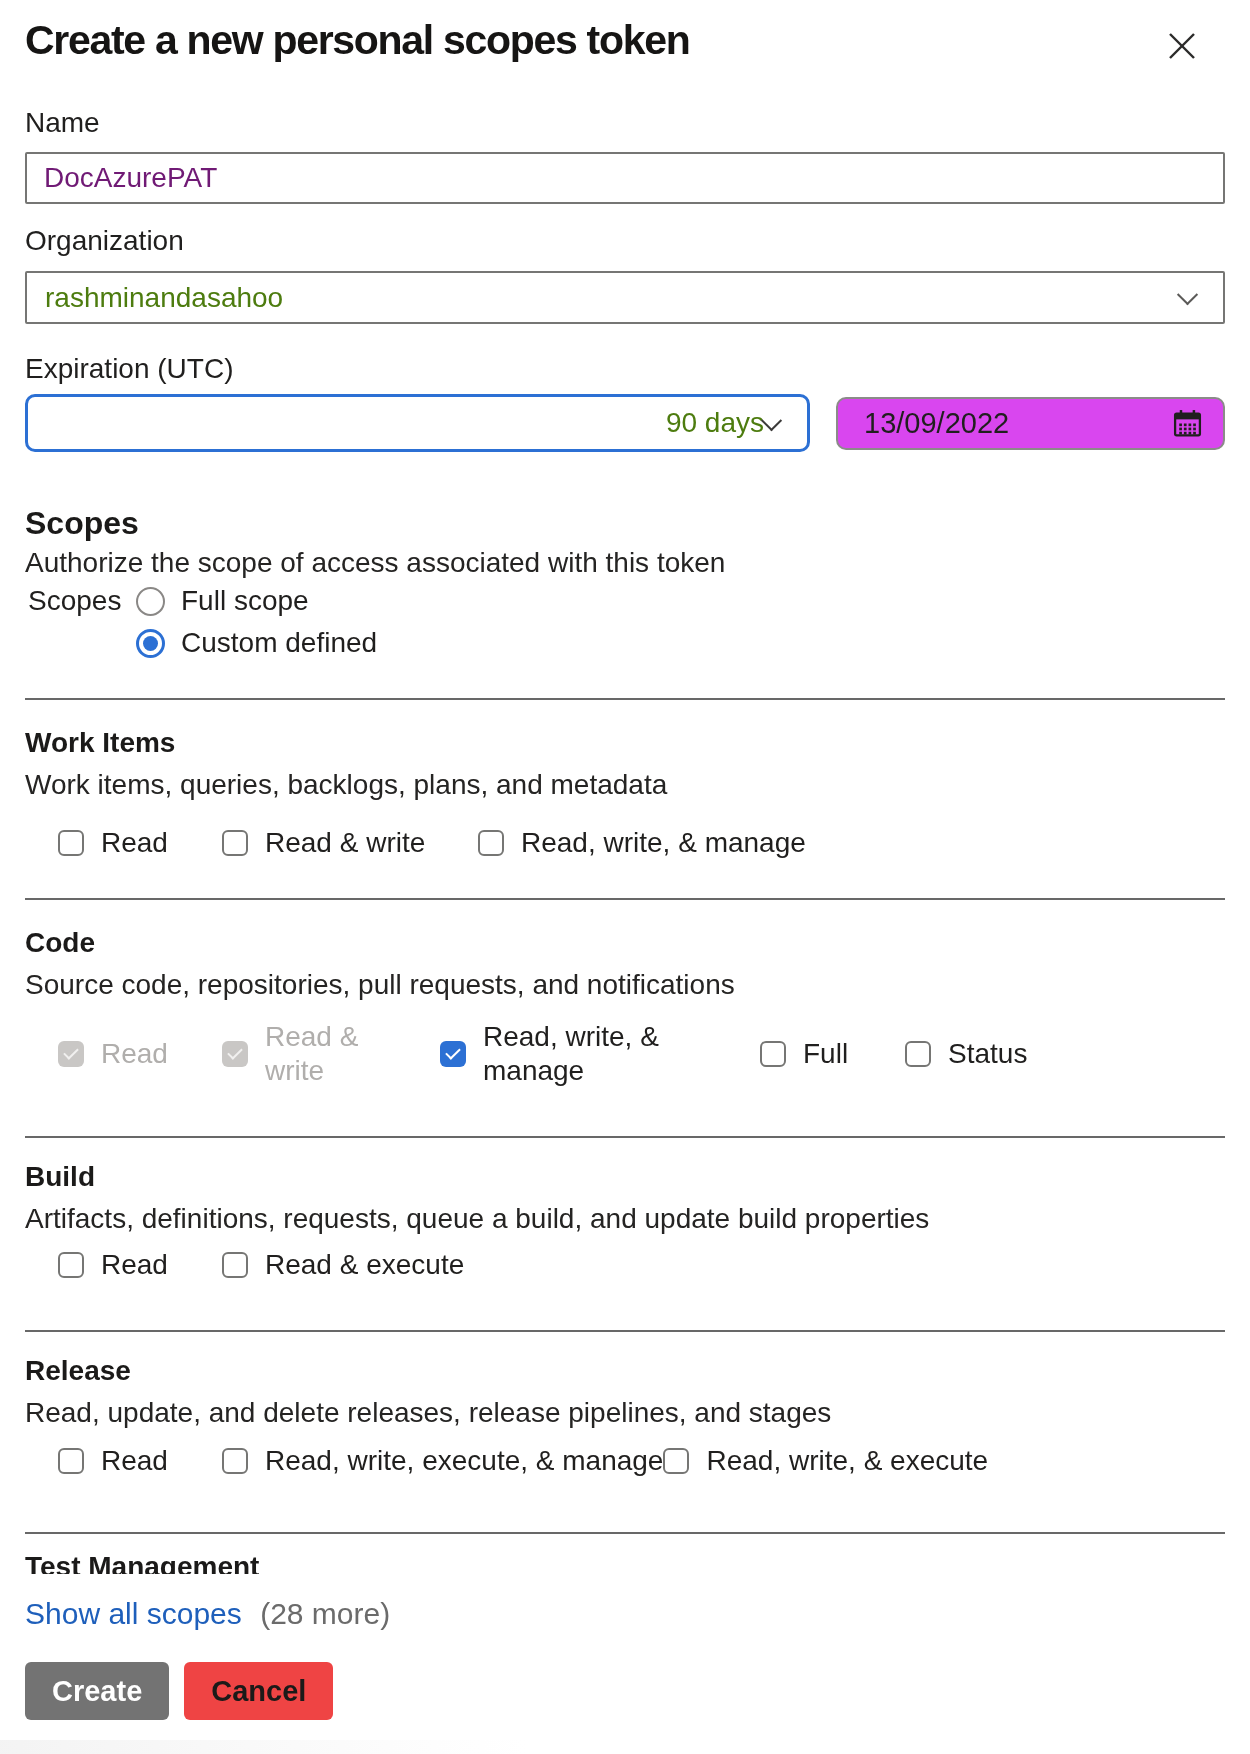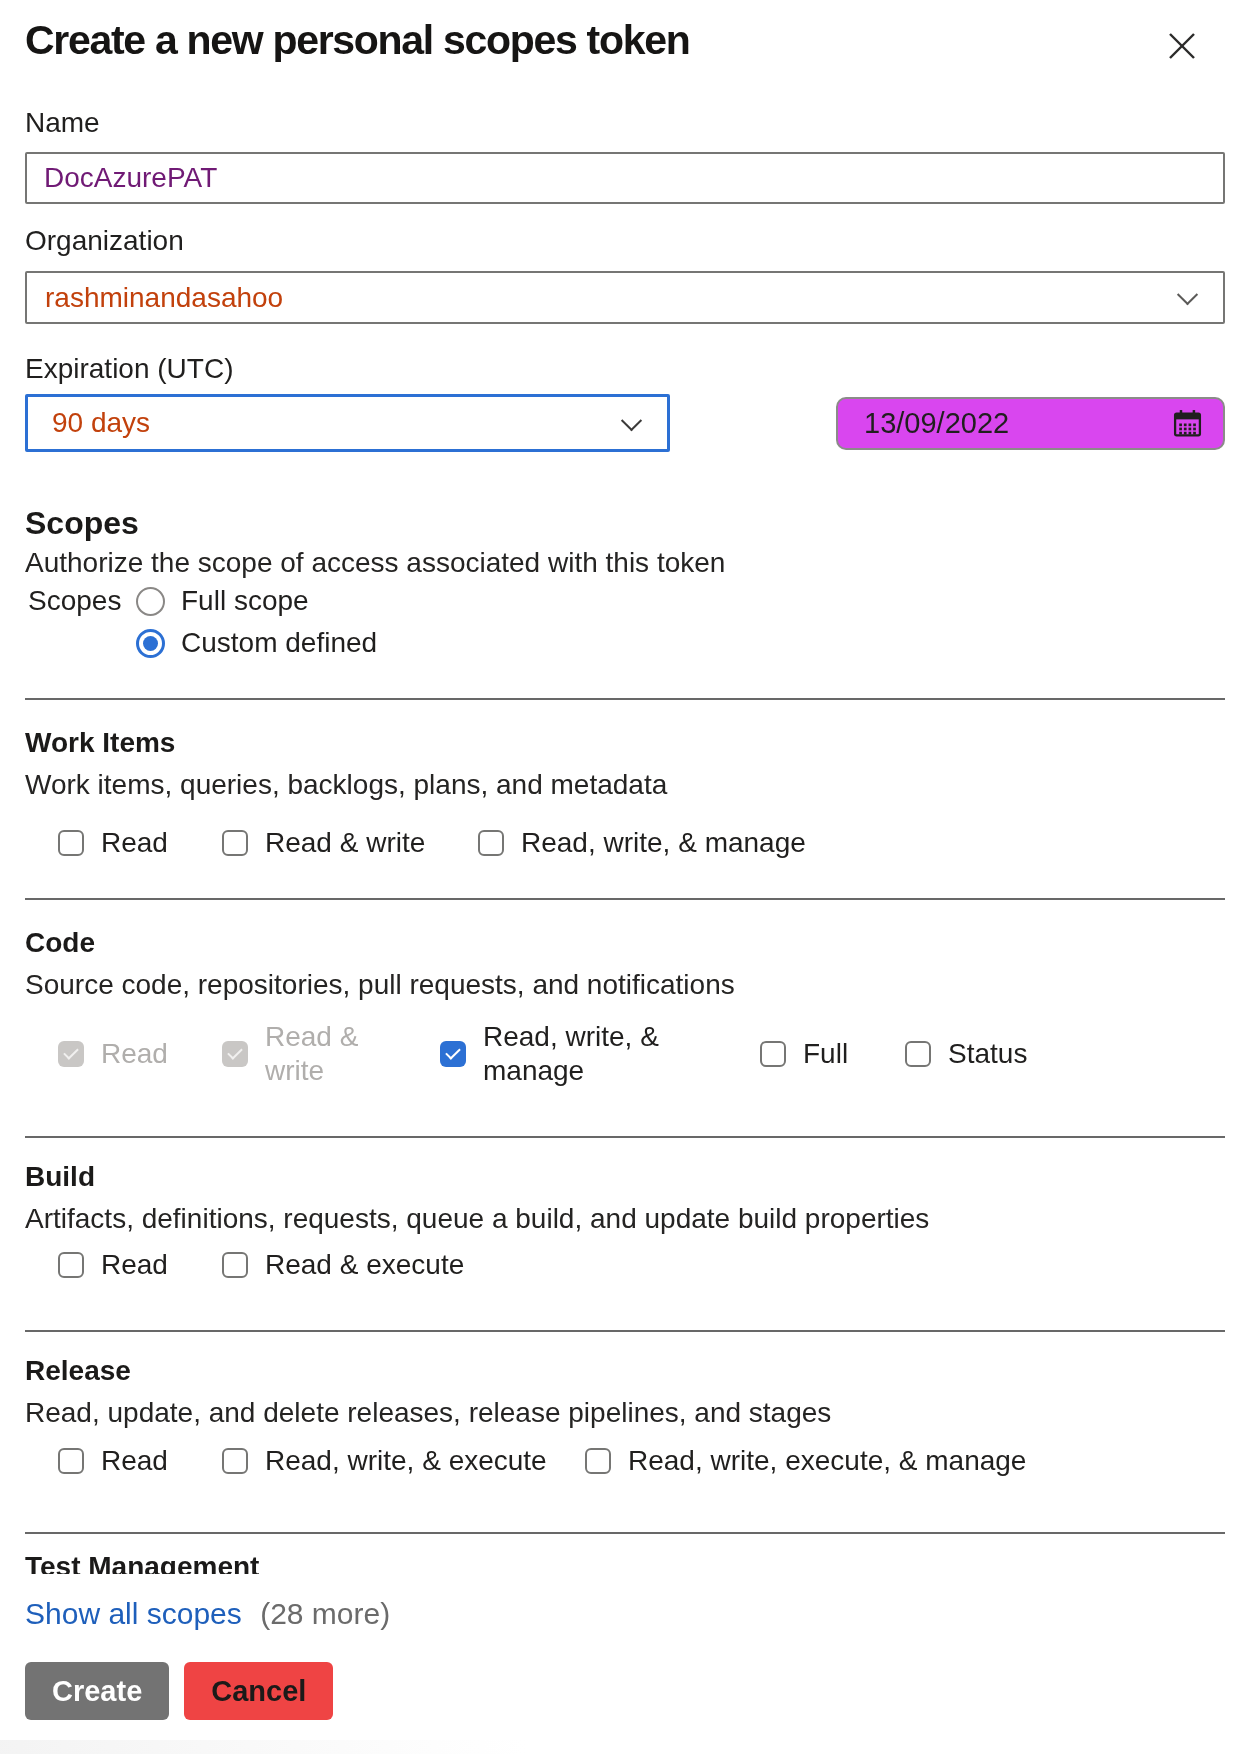--- a/index.html
+++ b/index.html
@@ -28,27 +28,27 @@
   .text-input{
     display:block;width:100%;box-sizing:border-box;margin-top:12px;height:52px;
     border:2px solid #767674;border-radius:2px;font-size:28px;color:#701a75;
     padding:0 0 0 17px;font-family:inherit;outline:none;background:#fff;
   }
   .select-box{
     box-sizing:border-box;display:flex;align-items:center;justify-content:space-between;
     background:#fff;
   }
   .org-select{margin-top:13px;height:53px;border:2px solid #767674;border-radius:2px;padding:0 28px 0 18px;}
-  .select-value{font-size:28px;color:#c2410c;}
+  .select-value{font-size:28px;color:#4d7c0f;}
   .chevron{
     width:13px;height:13px;border-right:2.2px solid #5b5a58;border-bottom:2.2px solid #5b5a58;
     transform:rotate(45deg) translate(-2px,-2px);flex:none;
   }
   .exp-row{display:flex;justify-content:space-between;margin-top:8px;align-items:center;}
-  .duration-select{width:645px;height:58px;border:3px solid #2c70d4;border-radius:2px;padding:0 28px 0 24px;}
+  .duration-select{width:785px;height:58px;border:3px solid #2c70d4;border-radius:10px;padding:0 28px 0 24px;justify-content:flex-end;}
   .duration-select .chevron{border-color:#3b3a39;}
   .date-box{
     width:389px;height:53px;border:2px solid #8b8b89;border-radius:10px;
     display:flex;align-items:center;justify-content:space-between;box-sizing:border-box;
     padding:0 20px 0 26px;background:#d946ef;
   }
   .date-value{font-size:29px;color:#201f1e;}
 
   
   .scopes-heading{margin:52px 0 0;font-size:32px;line-height:38px;font-weight:600;color:#1b1a19;}
@@ -246,27 +246,27 @@
 
   <div class="divider div-4"></div>
   <section>
     <h3 class="sec-title tight">Release</h3>
     <p class="sec-desc">Read, update, and delete releases, release pipelines, and stages</p>
     <div class="row row-release">
       <label class="cb-item w164 unchecked">
         <span class="checkbox"></span>
         <span class="cb-label">Read</span>
       </label>
+      <label class="cb-item unchecked">
+        <span class="checkbox"></span>
+        <span class="cb-label">Read, write, execute, &amp; manage</span>
+      </label>
       <label class="cb-item w363 unchecked">
         <span class="checkbox"></span>
         <span class="cb-label">Read, write, &amp; execute</span>
-      </label>
-      <label class="cb-item unchecked">
-        <span class="checkbox"></span>
-        <span class="cb-label">Read, write, execute, &amp; manage</span>
       </label>
     </div>
   </section>
 
   <div class="divider div-5"></div>
   <div class="clipped-title">
     <h3 class="sec-title" style="margin-top:0;">Test Management</h3>
   </div>
 
   <div class="showall-row">

